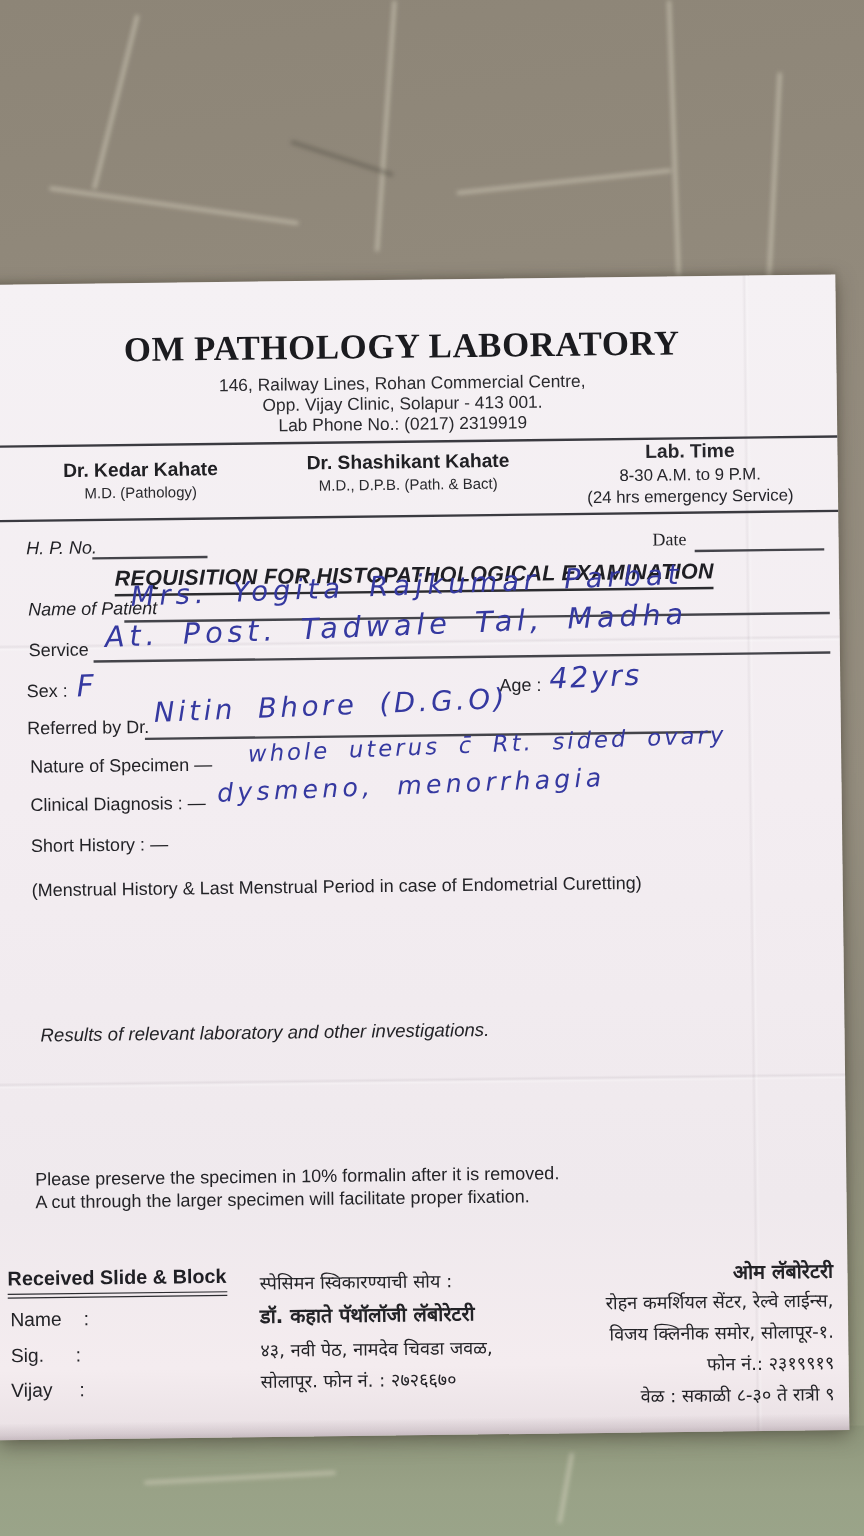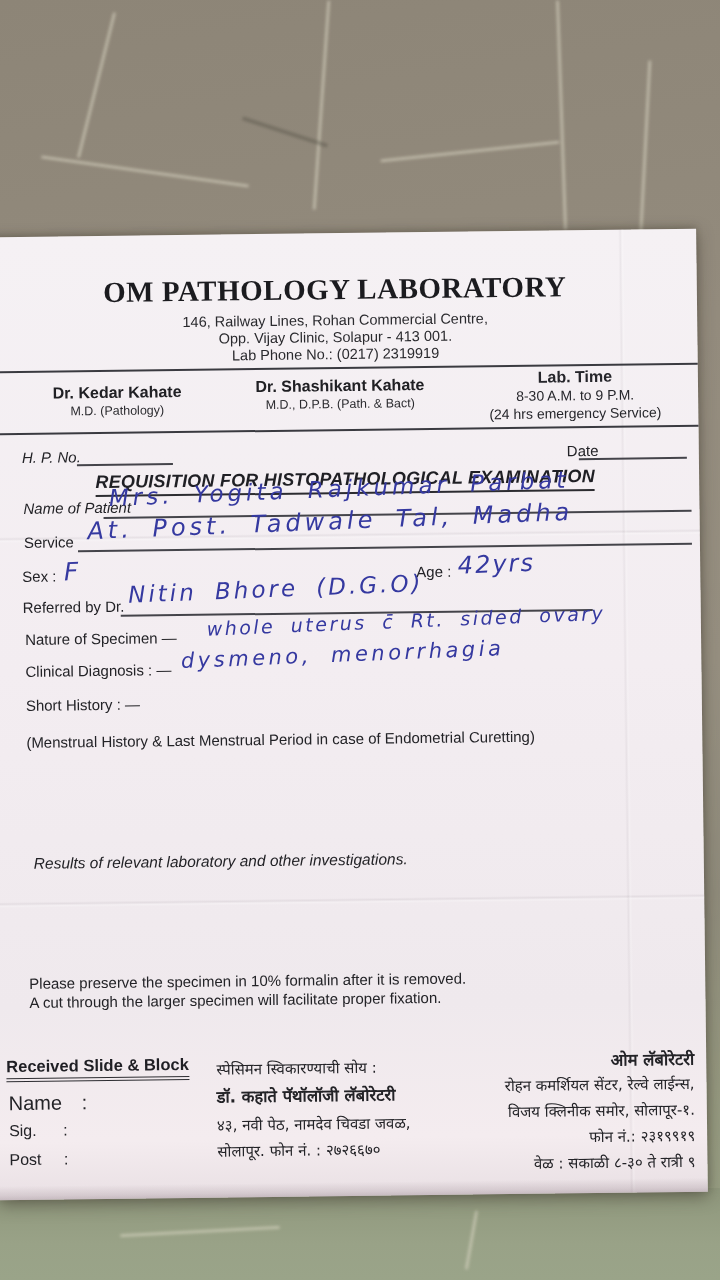--- a/index.html
+++ b/index.html
@@ -78,21 +78,21 @@
   <div class="c doc-name" style="top:144px;left:240px;width:220px;text-align:center;">Dr. Shashikant Kahate</div>
   <div class="c doc-qual" style="top:164px;left:240px;width:220px;text-align:center;">M.D., D.P.B. (Path. &amp; Bact)</div>
   <div class="c lab-time-t" style="top:138px;left:470px;width:230px;text-align:center;">Lab. Time</div>
   <div class="c lab-time-s" style="top:157px;left:470px;width:230px;text-align:center;">8-30 A.M. to 9 P.M.</div>
   <div class="c lab-time-s" style="top:175px;left:470px;width:230px;text-align:center;">(24 hrs emergency Service)</div>
 
   <div class="rule" style="top:196px;"></div>
 
   <div class="c label italic" style="top:212px;left:20px;margin-left:11px;">H. P. No.</div>
   <div class="fline" style="top:228px;left:86px;width:96px;"></div>
-  <div class="c label" style="top:212px;left:576px;">Date</div>
+  <div class="c label" style="top:212px;left:553px;font-family:Liberation Serif, serif;">Date</div>
   <div class="fline" style="top:228px;left:588px;width:108px;"></div>
 
   <div class="c form-title" style="top:236px;left:50%;transform:translateX(-50%);">REQUISITION FOR HISTOPATHOLOGICAL EXAMINATION</div>
 
   <div class="c label italic" style="top:263px;left:32px;">Name of Patient</div>
   <div class="c hand" style="top:249px;left:118px;font-size:23px;letter-spacing:4px;word-spacing:9px;">Mrs. Yogita Rajkumar Parbat</div>
   <div class="fline" style="top:281px;left:112px;width:588px;"></div>
 
   <div class="c label" style="top:297px;left:32px;">Service</div>
   <div class="c hand" style="top:281px;left:96px;font-size:24px;letter-spacing:4px;word-spacing:8px;">At. Post. Tadwale Tal, Madha</div>
@@ -116,23 +116,23 @@
   <div class="c label" style="top:460px;left:32px;">Short History : —</div>
 
   <div class="c note" style="top:497px;left:32px;">(Menstrual History &amp; Last Menstrual Period in case of Endometrial Curetting)</div>
 
   <div class="c note italic" style="top:618px;left:38px;font-size:15.5px;">Results of relevant laboratory and other investigations.</div>
 
   <div class="c note" style="top:738px;left:32px;">Please preserve the specimen in 10% formalin after it is removed.</div>
   <div class="c note" style="top:757px;left:32px;">A cut through the larger specimen will facilitate proper fixation.</div>
 
   <div class="c recv-title" style="top:820px;left:8px;">Received Slide &amp; Block</div>
-  <div class="c label" style="top:855px;left:10px;font-size:20px;word-spacing:14px;">Name :</div>
+  <div class="c label" style="top:855px;left:10px;font-size:16px;word-spacing:14px;">Name :</div>
   <div class="c label" style="top:885px;left:10px;font-size:16px;word-spacing:22px;">Sig. :</div>
-  <div class="c label" style="top:914px;left:10px;font-size:16px;word-spacing:18px;">Post :</div>
+  <div class="c label" style="top:914px;left:10px;font-size:16px;word-spacing:18px;">Vijay :</div>
 
   <div class="c dev" style="top:824px;left:218px;width:250px;text-align:left;">स्पेसिमन स्विकारण्याची सोय :</div>
   <div class="c dev dev-b" style="top:850px;left:218px;width:250px;text-align:left;">डॉ. कहाते पॅथॉलॉजी लॅबोरेटरी</div>
   <div class="c dev" style="top:880px;left:218px;width:250px;text-align:left;">४३, नवी पेठ, नामदेव चिवडा जवळ,</div>
   <div class="c dev" style="top:906px;left:218px;width:250px;text-align:left;">सोलापूर. फोन नं. : २७२६६७०</div>
 
   <div class="c dev dev-b right-col" style="top:818px;left:450px;width:246px;">ओम लॅबोरेटरी</div>
   <div class="c dev right-col" style="top:844px;left:450px;width:246px;">रोहन कमर्शियल सेंटर, रेल्वे लाईन्स,</div>
   <div class="c dev right-col" style="top:870px;left:450px;width:246px;">विजय क्लिनीक समोर, सोलापूर-१.</div>
   <div class="c dev right-col" style="top:896px;left:450px;width:246px;">फोन नं.: २३१९९१९</div>

